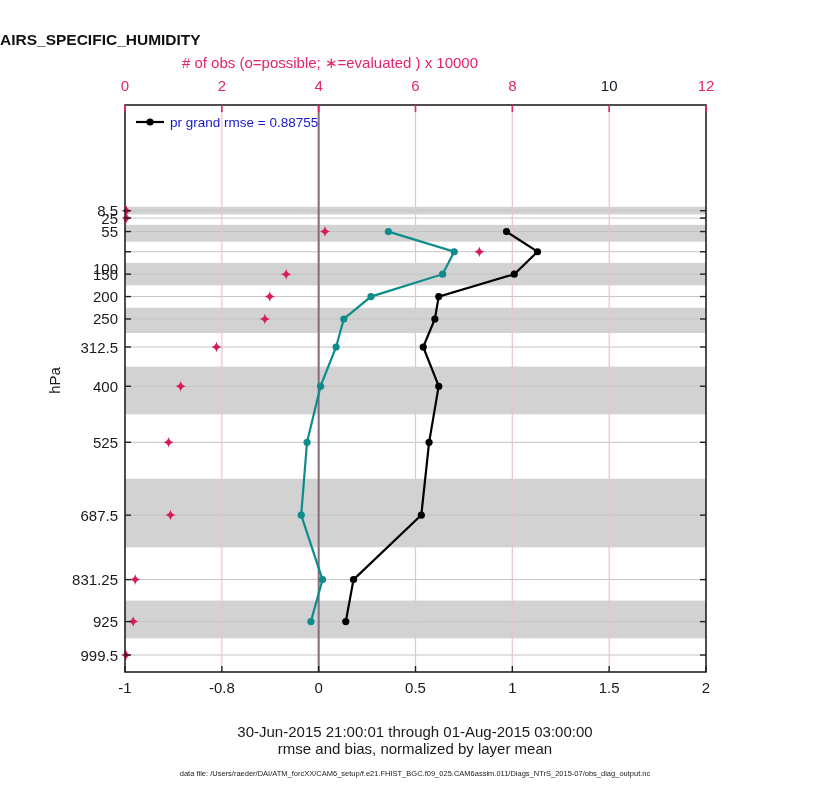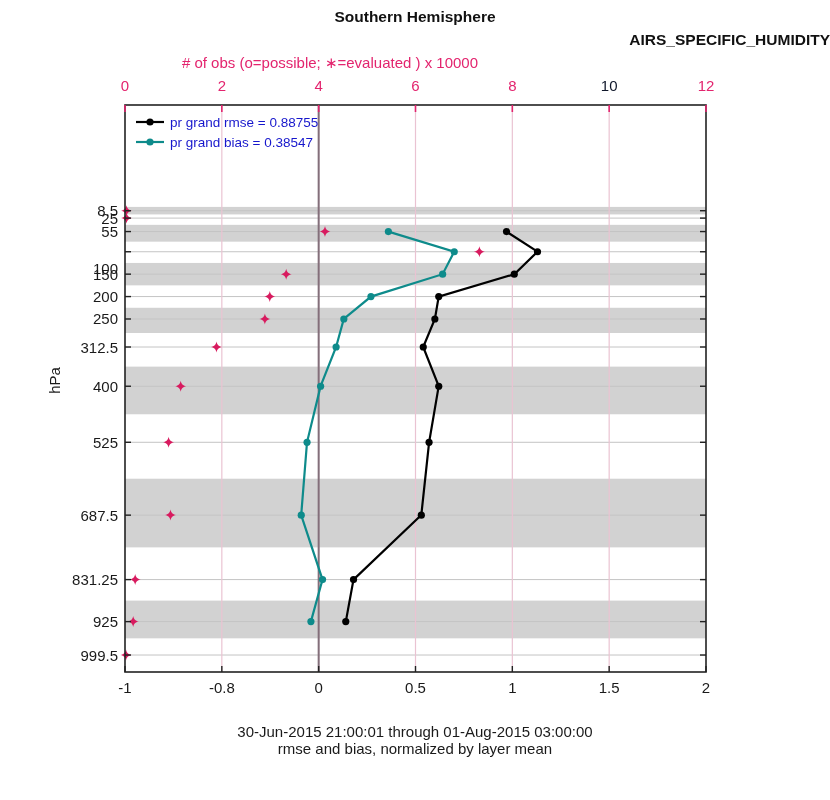--- a/index.html
+++ b/index.html
@@ -2,42 +2,41 @@
 <html><head>
 <meta charset="utf-8">
 <style>
   html,body{margin:0;padding:0;background:#ffffff;}
   .figure{
     position:relative;width:830px;height:800px;background:#ffffff;overflow:hidden;
     font-family:"Liberation Sans", sans-serif;color:#1a1a1a;
   }
   .abs{position:absolute;}
   .title1{top:8px;left:0;width:830px;text-align:center;font-size:15.5px;font-weight:bold;color:#111;}
-  .title2{top:31px;left:0;width:830px;text-align:right;font-size:15.5px;font-weight:bold;color:#111;}
+  .title2{top:31px;left:0;width:830px;text-align:left;font-size:15.5px;font-weight:bold;color:#111;}
   .obslabel{top:54px;left:0;width:660px;text-align:center;font-size:15px;color:#e3246e;}
   .ticklab{position:absolute;font-size:15px;white-space:nowrap;}
   .toptick{color:#e3246e;text-align:center;top:77px;width:44px;}
   .bottick{color:#1a1a1a;text-align:center;top:679px;width:56px;}
   .ytick{color:#1a1a1a;text-align:right;width:72px;}
   .ylab{top:372px;left:34px;width:40px;text-align:center;font-size:15px;color:#1a1a1a;
         transform:rotate(-90deg);transform-origin:center center;}
   .xlab{top:702px;left:0;width:830px;text-align:center;font-size:15px;color:#1a1a1a;margin-top:38px;}
   .datelab{top:723px;left:0;width:830px;text-align:center;font-size:15px;color:#1a1a1a;}
   .legend{top:112px;left:135px;}
   .legend-row{display:flex;align-items:center;height:20px;}
   .legend-text{font-size:13.5px;color:#1717cc;margin-left:5px;white-space:nowrap;}
   .footer{top:769px;left:0;width:830px;text-align:center;font-size:7.5px;color:#222;letter-spacing:0;}
   svg.plot{position:absolute;top:0;left:0;}
 </style>
 </head>
 <body>
 
 <div class="figure">
 
-  <div class="abs title1">Southern Hemisphere</div>
   <div class="abs title2">AIRS_SPECIFIC_HUMIDITY</div>
   <div class="abs obslabel" style="color: rgb(227, 36, 110);"># of obs (o=possible; ∗=evaluated ) x 10000</div>
 
   <svg class="plot" id="plot-svg" width="830" height="800" viewBox="0 0 830 800">
       <rect x="125" y="206.9" width="581" height="7.509862499999997" fill="#d2d2d2"></rect>
       <rect x="125" y="224.834" width="581" height="16.813125000000014" fill="#d2d2d2"></rect>
       <rect x="125" y="262.94375" width="581" height="22.417500000000018" fill="#d2d2d2"></rect>
       <rect x="125" y="307.77875" width="581" height="25.21968750000002" fill="#d2d2d2"></rect>
       <rect x="125" y="366.62468750000005" width="581" height="47.63718749999998" fill="#d2d2d2"></rect>
       <rect x="125" y="478.7121875" width="581" height="68.65359375000003" fill="#d2d2d2"></rect>
@@ -179,25 +178,19 @@
   <div class="abs ylab">hPa</div>
 
   <div class="abs legend">
     <div class="legend-row">
       <svg width="30" height="14">
         <line id="lg-rmse-line" x1="1" y1="7" x2="29" y2="7" stroke="#000000" stroke-width="2.2"></line>
         <circle id="lg-rmse-dot" cx="15" cy="7" r="3.6" fill="#000000"></circle>
       </svg>
       <span class="legend-text" style="color: rgb(23, 23, 204);">pr grand rmse = 0.88755</span>
     </div>
-    <div class="legend-row">
-      <svg width="30" height="14">
-        <line id="lg-bias-line" x1="1" y1="7" x2="29" y2="7" stroke="#0e8b8b" stroke-width="2.2"></line>
-        <circle id="lg-bias-dot" cx="15" cy="7" r="3.6" fill="#0e8b8b"></circle>
-      </svg>
-      <span class="legend-text" style="color: rgb(23, 23, 204);">pr grand bias = 0.38547</span>
-    </div>
   </div>
 
   <div class="abs xlab">rmse and bias, normalized by layer mean</div>
   <div class="abs datelab">30-Jun-2015 21:00:01 through 01-Aug-2015 03:00:00</div>
+  <div class="abs footer">data file: /Users/raeder/DAI/ATM_forcXX/CAM6_setup/f.e21.FHIST_BGC.f09_025.CAM6assim.011/Diags_NTrS_2015-07/obs_diag_output.nc</div>
 
 </div>
 
 </body></html>

